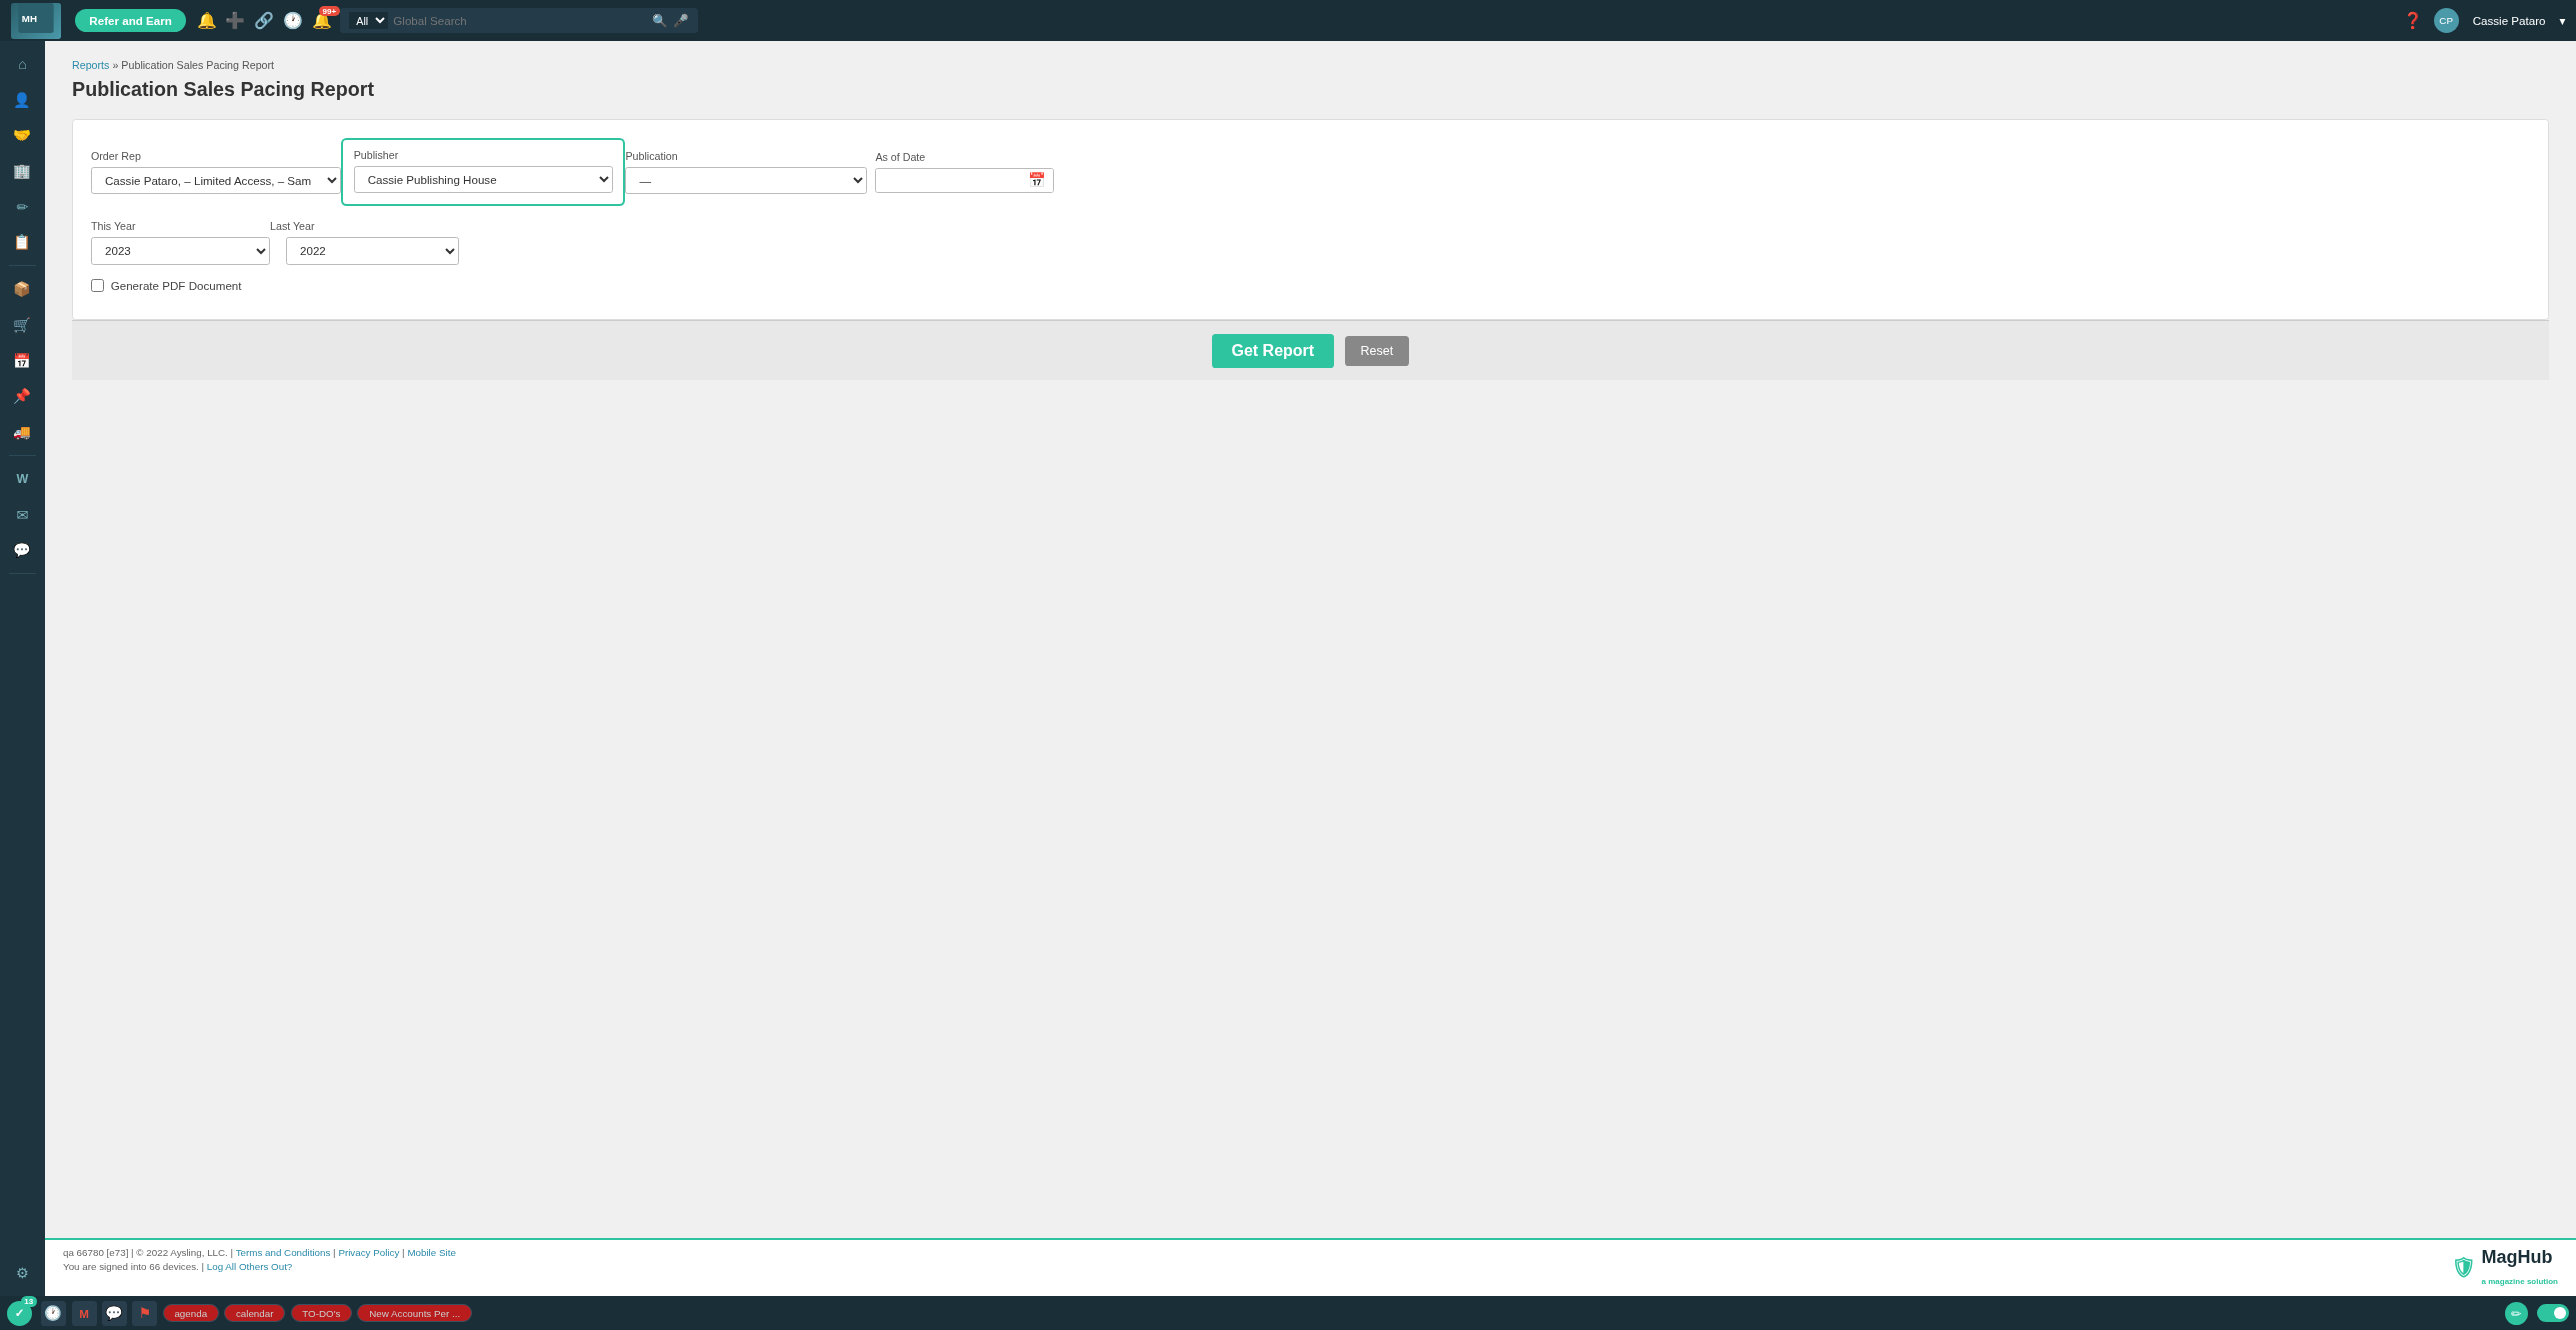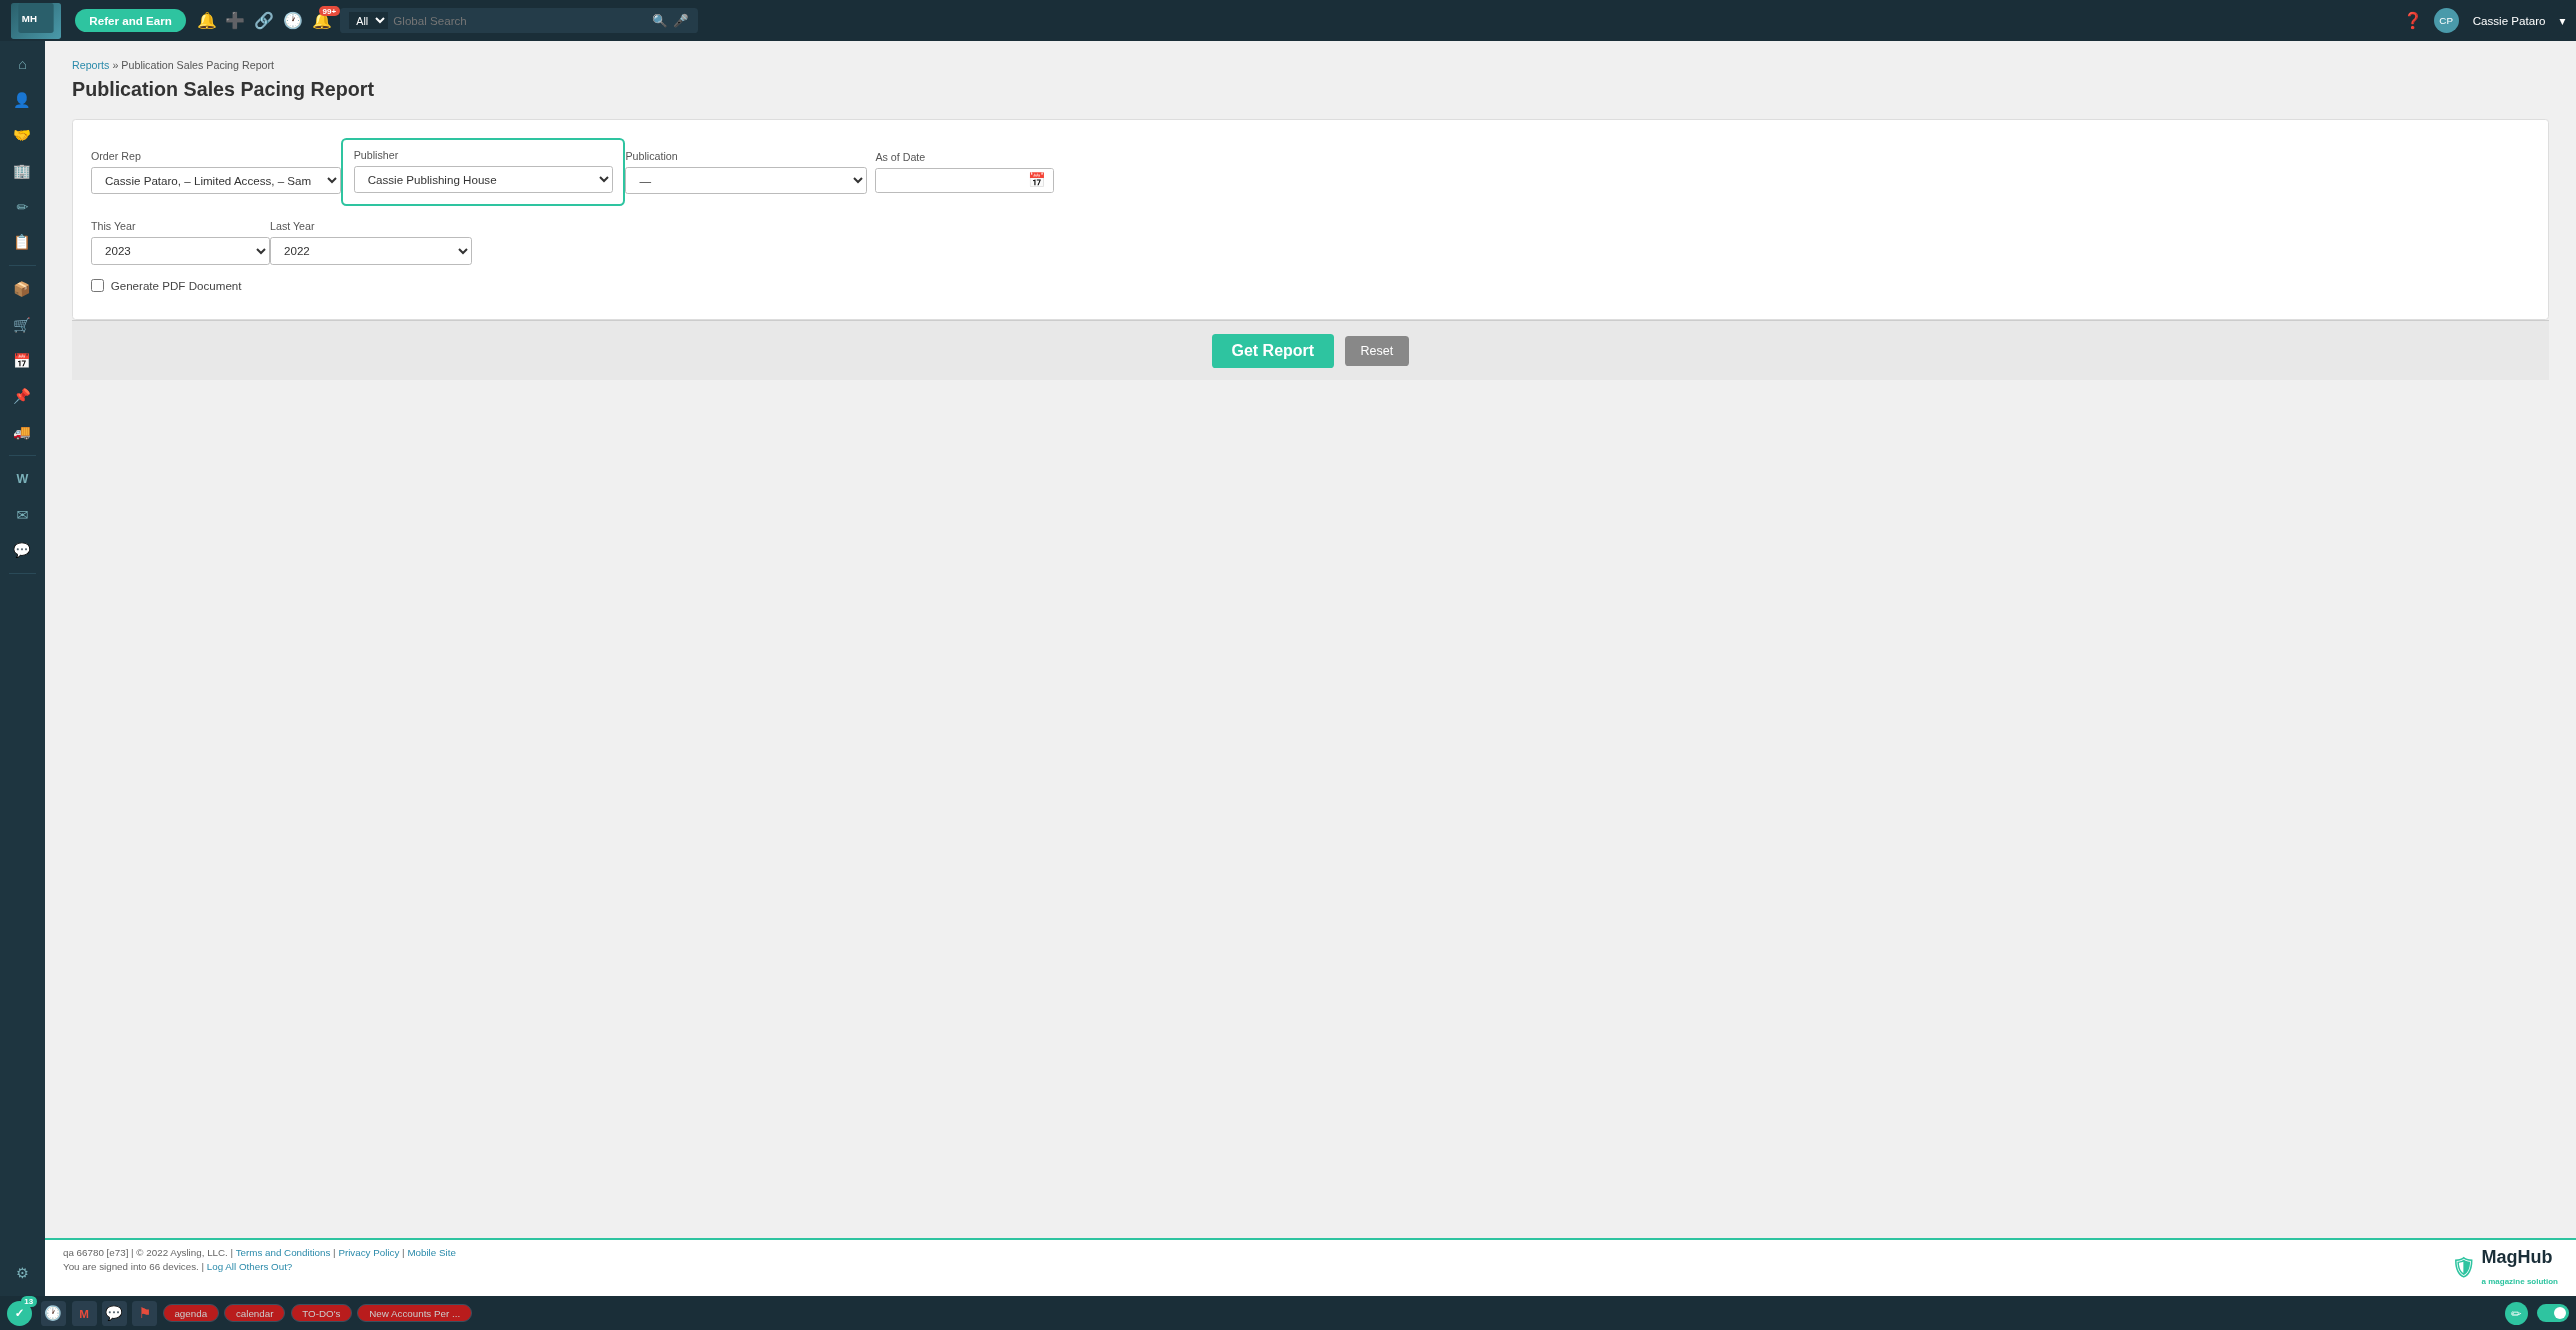--- a/index.html
+++ b/index.html
@@ -288,21 +288,21 @@
             <select style="width:179px;">
               <option>2023</option>
               <option>2022</option>
               <option>2021</option>
               <option>2020</option>
             </select>
           </div>
 
           <div class="form-group lastyear-group">
             <label>Last Year</label>
-            <select style="width:202px;">
+            <select style="width:173px;margin-left:16px;">
               <option>2022</option>
               <option>2021</option>
               <option>2020</option>
               <option>2019</option>
             </select>
           </div>
 
         </div>
 
         <div class="checkbox-row">

